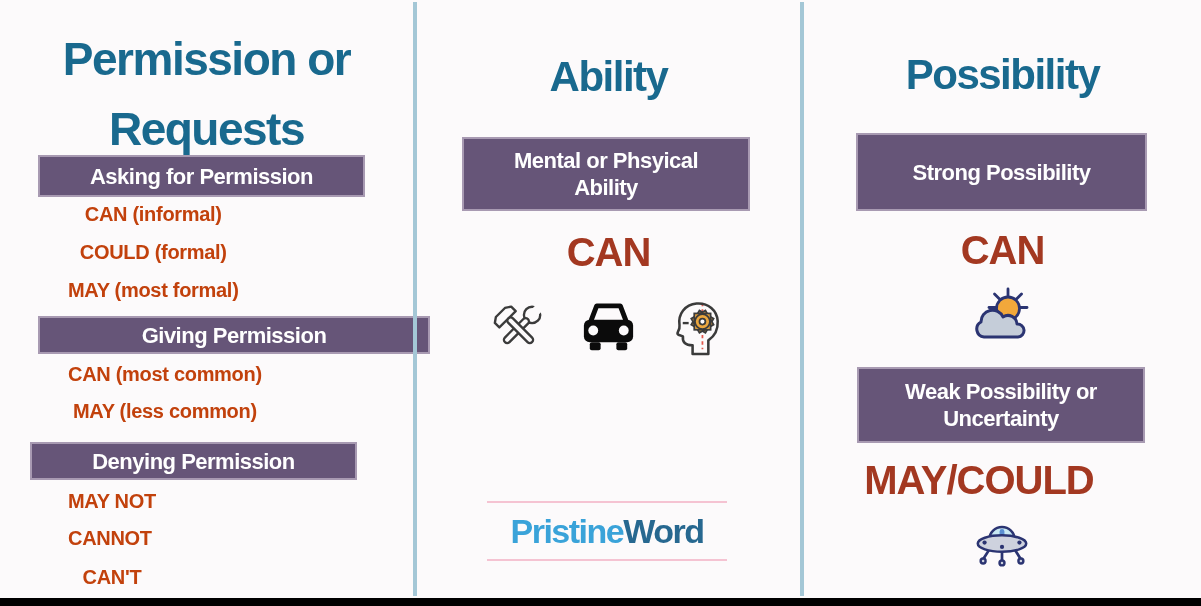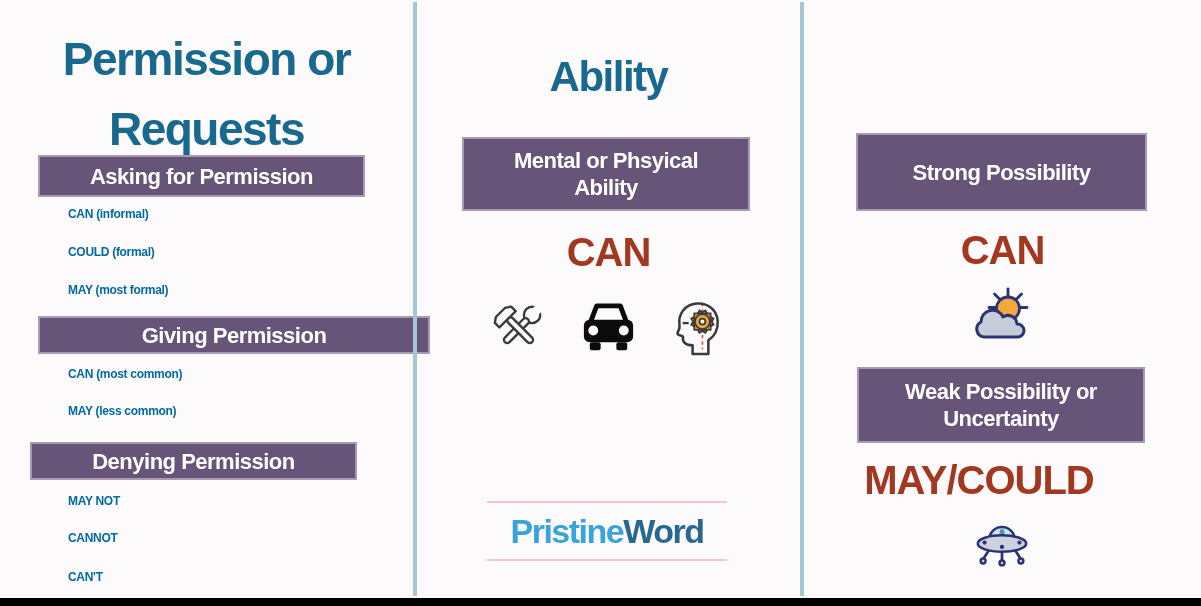--- a/index.html
+++ b/index.html
@@ -15,21 +15,21 @@
   .mid-title{left:417px;width:383px;top:54px;font-size:42px;line-height:46px;}
   .right-title{left:804px;width:397px;top:52px;font-size:42px;line-height:46px;}
   .banner{
     position:absolute;background:#665578;border:2px solid #a89ab2;box-sizing:border-box;
     color:#ffffff;font-weight:bold;display:flex;flex-direction:column;
     align-items:center;justify-content:center;text-align:center;
     font-size:22px;line-height:27px;letter-spacing:-0.5px;
   }
   .item-list{position:absolute;display:flex;flex-direction:column;gap:14px;}
   .item{
-    color:#0369a1;font-weight:bold;font-size:12px;line-height:24px;letter-spacing:-0.3px;
+    color:#c2410c;font-weight:bold;font-size:20px;line-height:24px;letter-spacing:-0.3px;text-align:center;
   }
   .item-row{position:absolute;display:flex;flex-direction:column;gap:52px;}
   .modal-word{
     position:absolute;color:#a33821;font-weight:bold;text-align:center;
     font-size:40px;letter-spacing:-1px;
   }
   .divider{position:absolute;top:2px;width:4px;height:594px;background:#a4c7d6;}
   .icon-row{
     position:absolute;left:417px;width:383px;top:297px;
     display:flex;justify-content:center;align-items:center;gap:27px;
@@ -133,20 +133,23 @@
       </g>
     </svg>
   </div>
 
   <div class="logo">
     <span class="logo-text"><span class="logo-part1">Pristine</span><span class="logo-part2">Word</span></span>
   </div>
 
   <div class="divider" style="left:800px;"></div>
 
+  <header class="col-title right-title">
+    <span>Possibility</span>
+  </header>
 
   <div class="banner" style="left:856px;top:133px;width:291px;height:78px;">
     <span>Strong Possibility</span>
   </div>
 
   <div class="modal-word" style="left:804px;width:397px;top:228px;">CAN</div>
 
   <svg class="solo-icon" style="left:970px;top:285px;" width="64" height="64" viewBox="0 0 64 64">
     <g stroke="#2b3472" stroke-width="2.8" stroke-linecap="round">
       <line x1="38" y1="4" x2="38" y2="11"></line>

